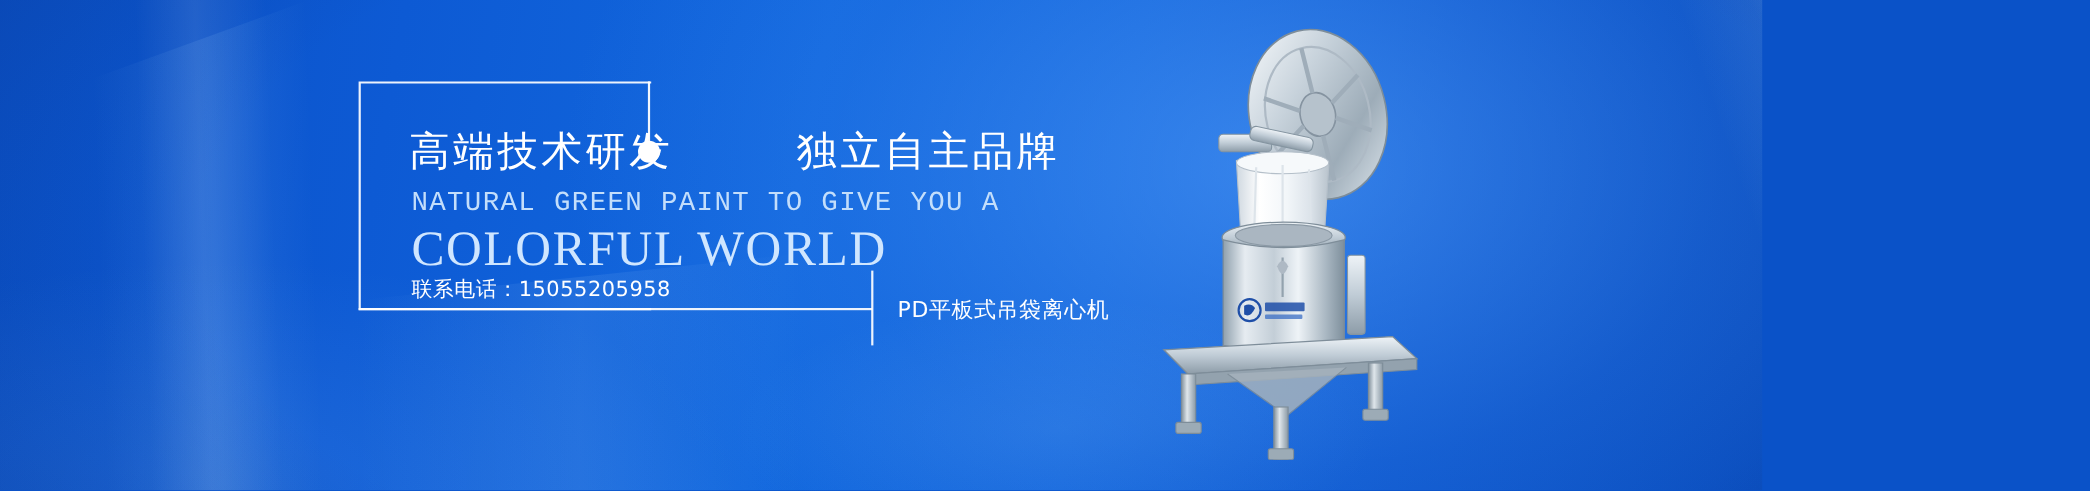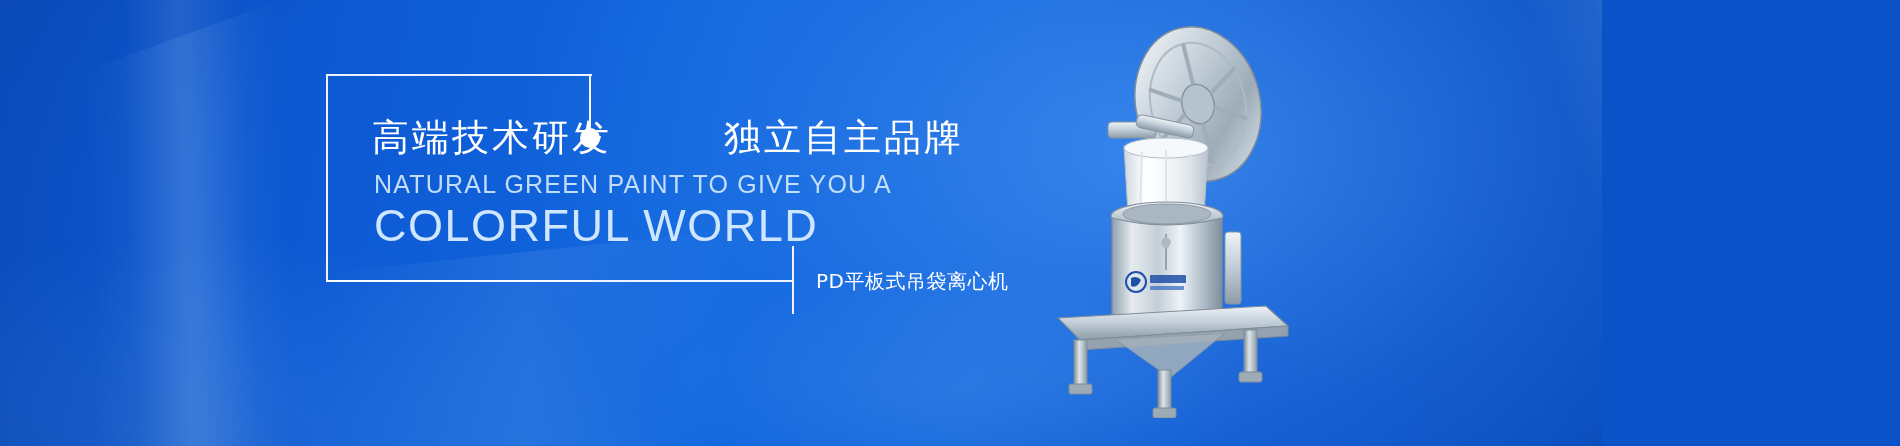--- a/index.html
+++ b/index.html
@@ -50,25 +50,25 @@
   .label-stem{position:absolute;left:792px;top:246px;width:2px;height:68px;
       background:rgba(255,255,255,0.92);}
 
   
   .headline{position:absolute;left:372px;top:114px;
       font-size:37px;line-height:48px;color:#ffffff;letter-spacing:3px;white-space:nowrap;
       font-family:"DejaVu Sans","Liberation Sans",sans-serif;font-weight:400;}
   .headline .part2{margin-left:112px;}
 
   .tagline1{position:absolute;left:374px;top:170px;
-      font-family:Liberation Sans, sans-serif;
+      font-family:Liberation Mono, monospace;
       font-size:25px;letter-spacing:1.2px;color:#c3defb;white-space:nowrap;}
 
   .tagline2{position:absolute;left:374px;top:200px;
-      font-family:Liberation Sans, sans-serif;
+      font-family:Liberation Serif, serif;
       font-size:45px;letter-spacing:1.5px;color:#cfe6ff;white-space:nowrap;}
 
   .contact{position:absolute;left:374px;top:250px;
       font-family:"DejaVu Sans","Liberation Sans",sans-serif;
       font-size:19px;letter-spacing:0.5px;color:#ffffff;white-space:nowrap;}
 
   .prod-label{position:absolute;left:816px;top:268px;
       font-family:"DejaVu Sans","Liberation Sans",sans-serif;
       font-size:20px;letter-spacing:0.5px;color:#ffffff;white-space:nowrap;}
 
@@ -97,20 +97,21 @@
   <div class="frame-bottom"></div>
   <div class="label-stem"></div>
 
   <div class="headline">
     <span>高端技术研发</span><span class="part2">独立自主品牌</span>
   </div>
 
   <div class="tagline1">NATURAL GREEN PAINT TO GIVE YOU A</div>
   <div class="tagline2">COLORFUL WORLD</div>
 
+  <div class="contact">联系电话：15055205958</div>
 
   <div class="prod-label">PD平板式吊袋离心机</div>
 
   <div class="machine">
     <svg width="300" height="400" viewBox="0 0 300 400" xmlns="http://www.w3.org/2000/svg">
       <defs>
         <linearGradient id="steelV" x1="0" y1="0" x2="1" y2="0">
           <stop offset="0%" stop-color="#8fa0ad"></stop>
           <stop offset="18%" stop-color="#e6ecf1"></stop>
           <stop offset="42%" stop-color="#c3ced7"></stop>

